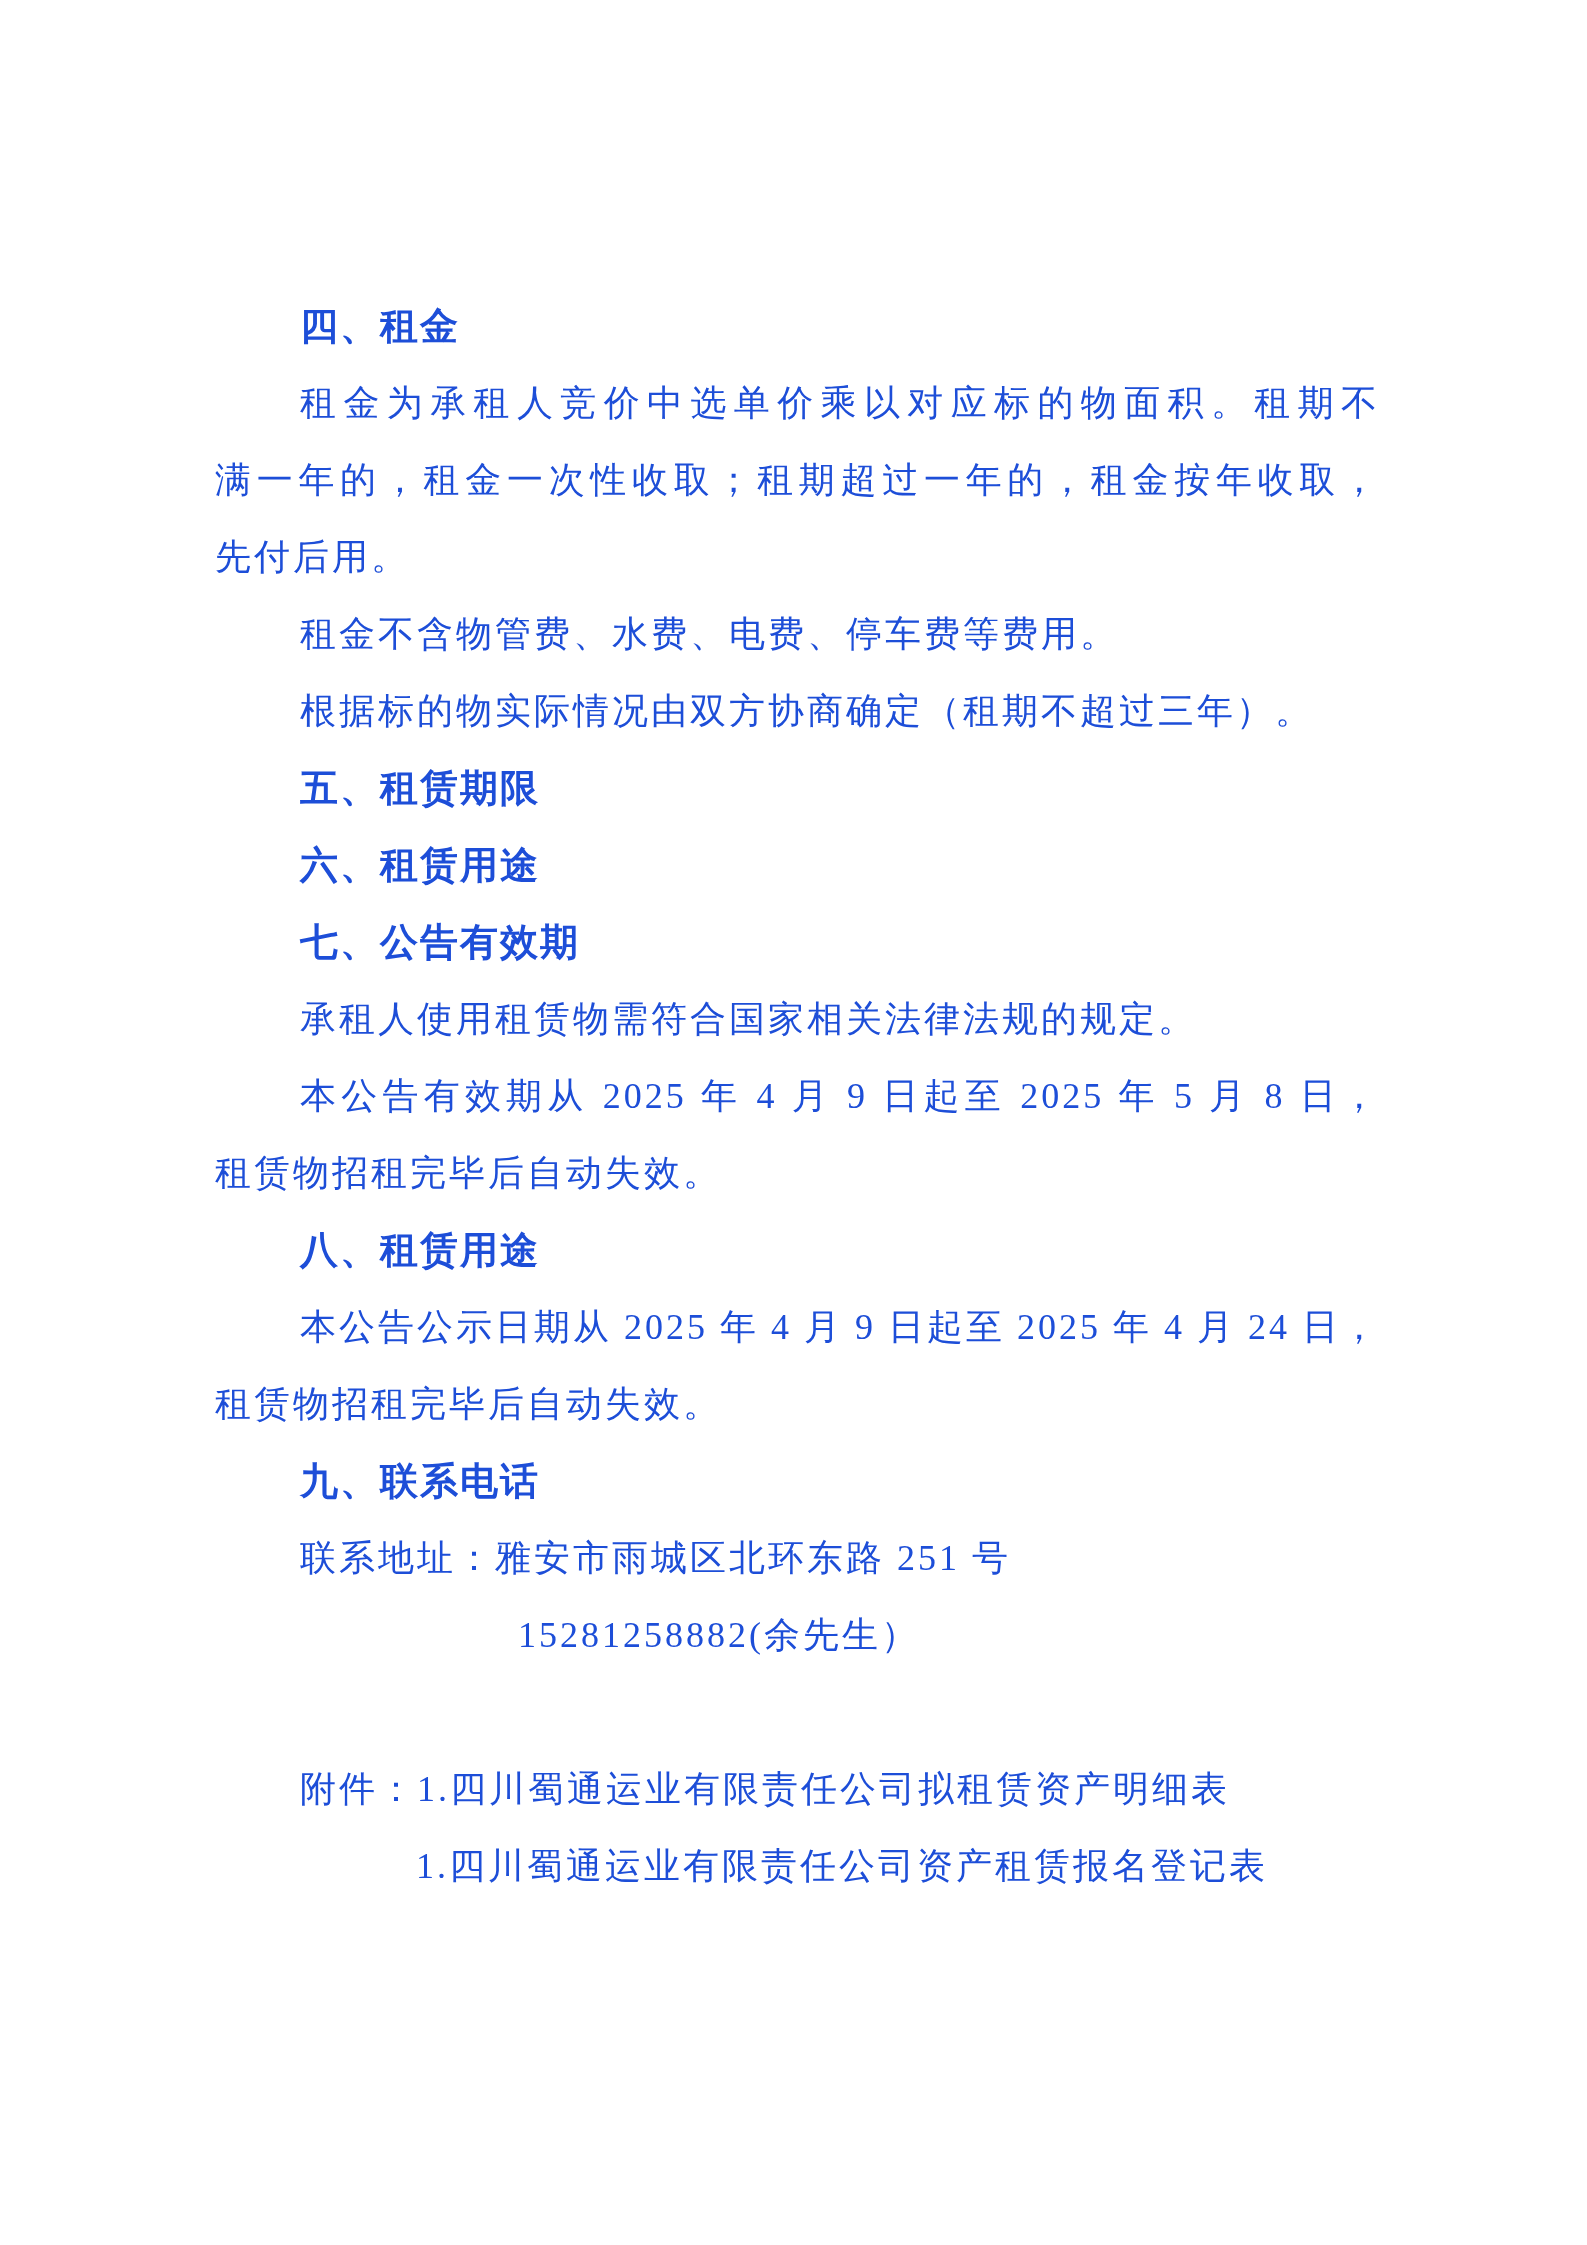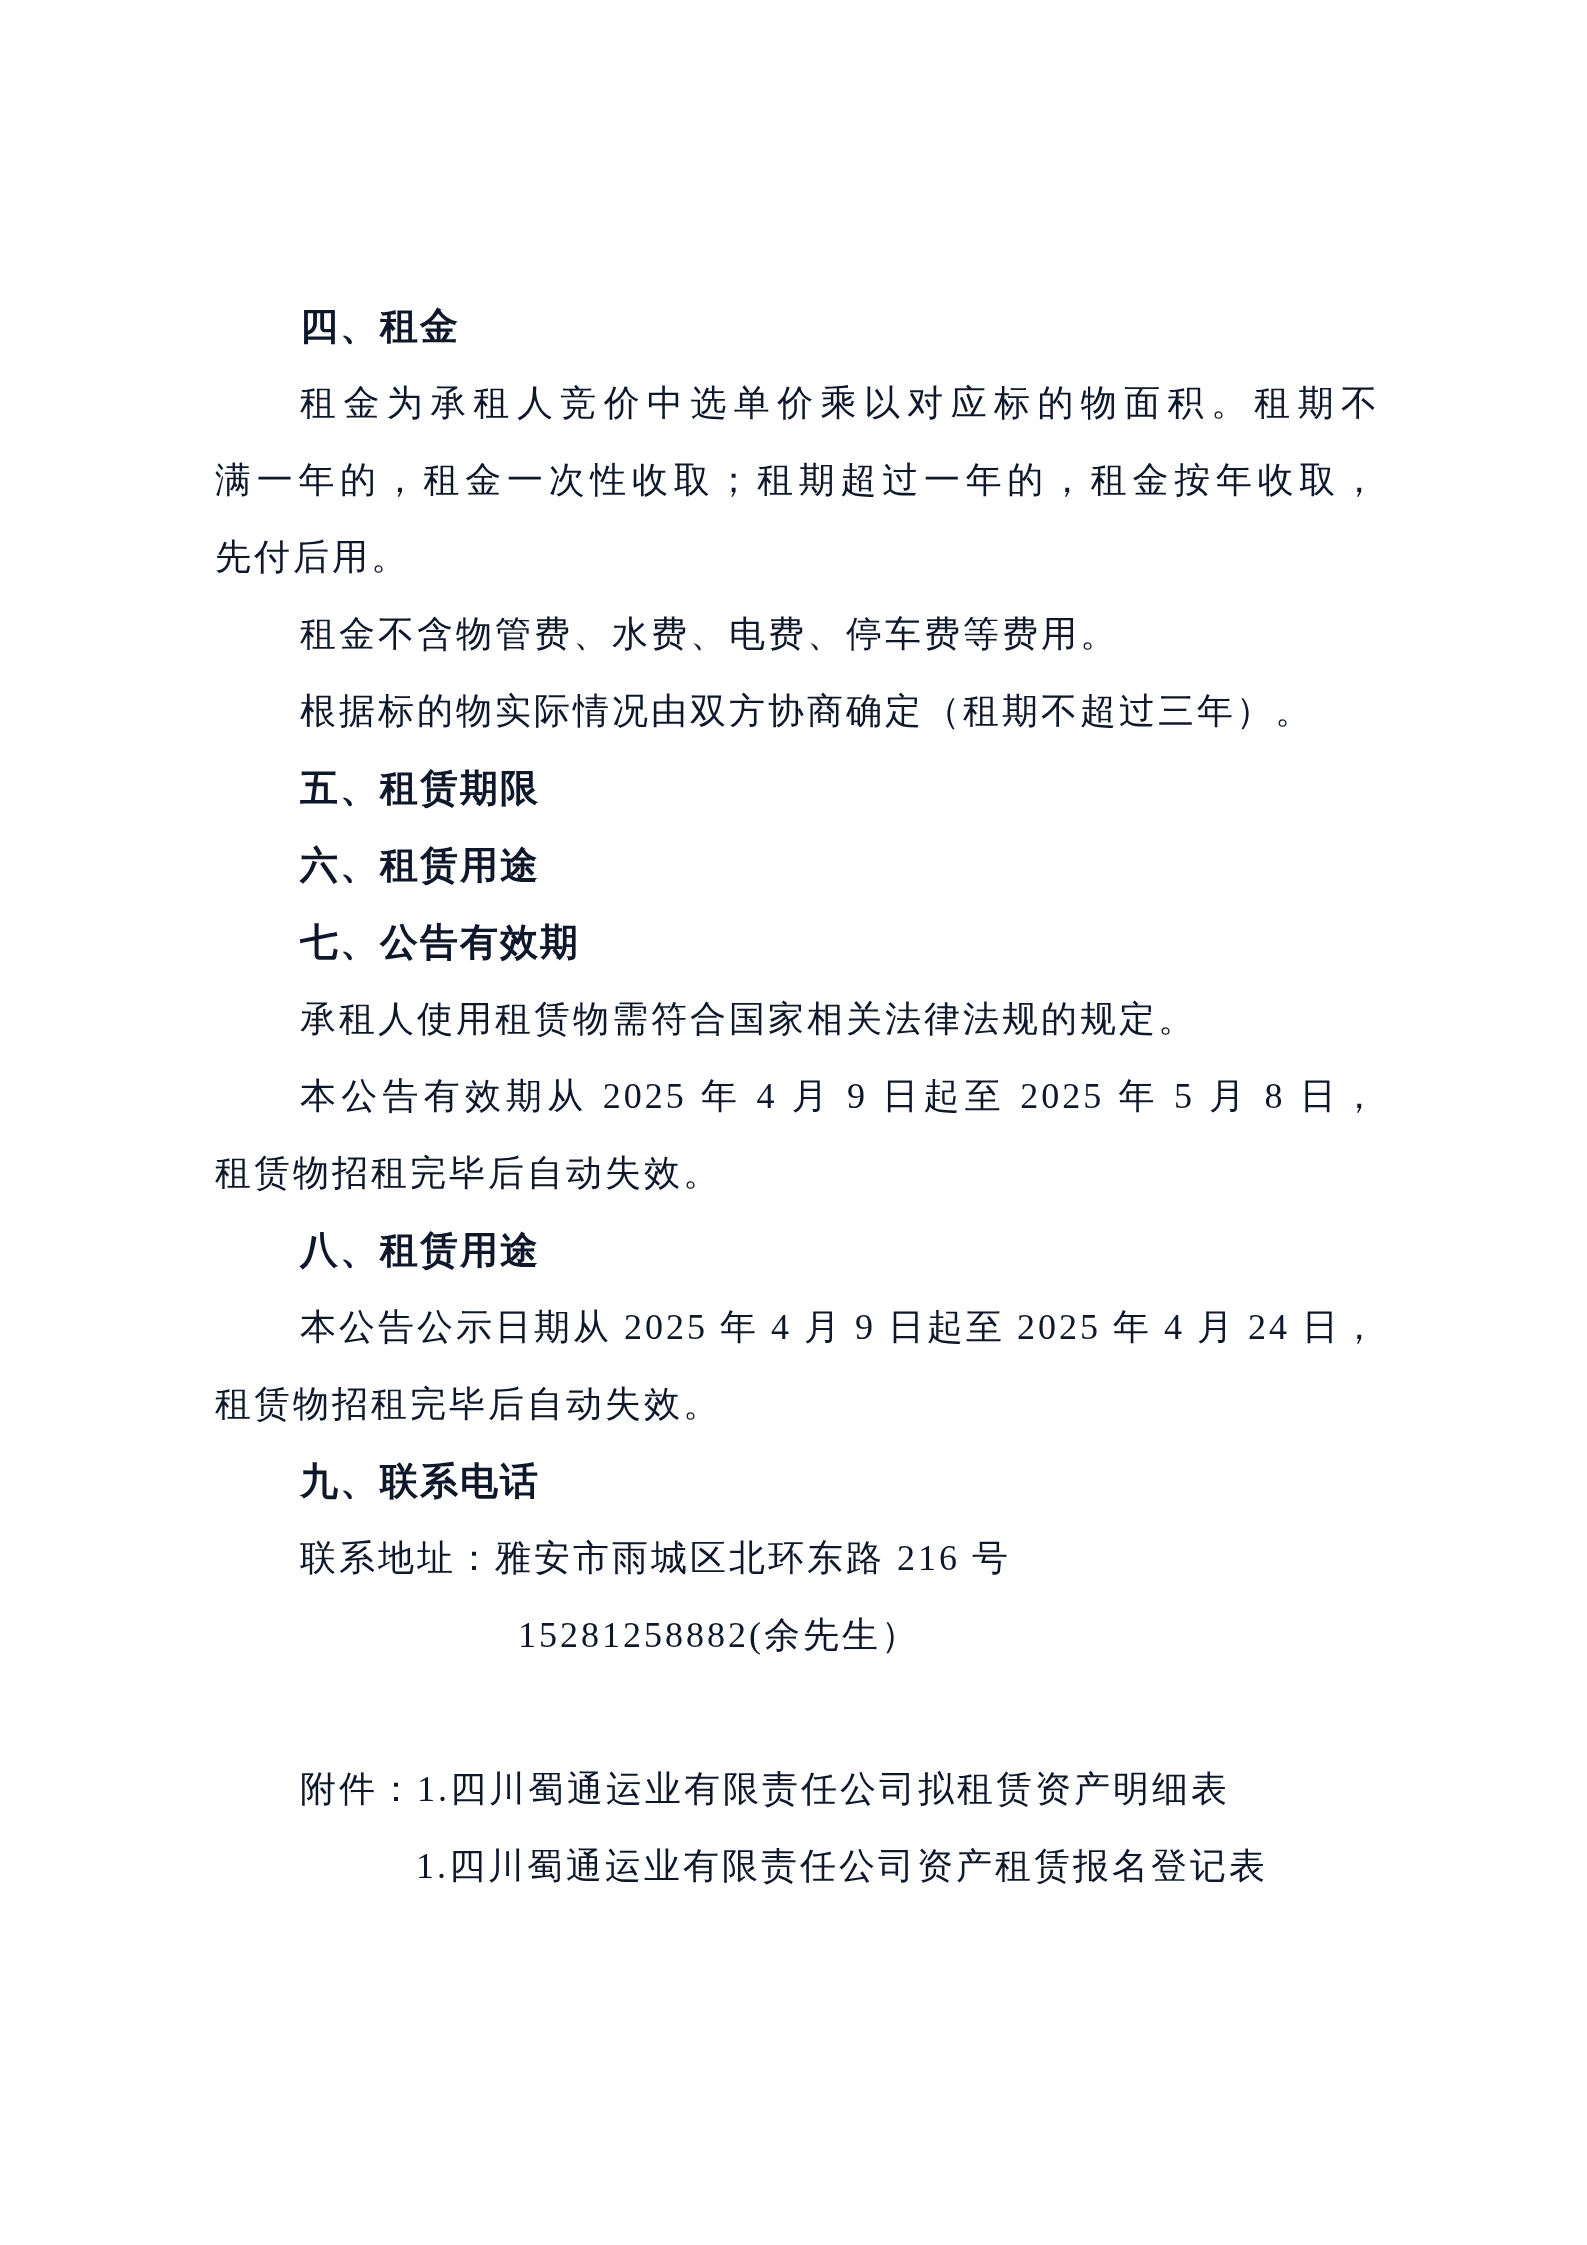--- a/index.html
+++ b/index.html
@@ -7,21 +7,21 @@
     padding: 0;
     background: #ffffff;
   }
   .page {
     position: relative;
     width: 1587px;
     height: 2245px;
     background: #ffffff;
     box-sizing: border-box;
     padding: 288px 207px 0 215px;
-    color: #0f172a;
+    color: #1d4ed8;
     font-family: "Liberation Serif", "DejaVu Serif", serif;
     font-size: 36px;
   }
   .line {
     height: 77px;
     line-height: 77px;
     letter-spacing: 3px;
     white-space: pre-wrap;
   }
   .heading {
@@ -67,21 +67,21 @@
 
   <div class="line indent">承租人使用租赁物需符合国家相关法律法规的规定。</div>
   <div class="line indent justify">本公告有效期从 2025 年 4 月 9 日起至 2025 年 5 月 8 日，</div>
   <div class="line">租赁物招租完毕后自动失效。</div>
 
   <div class="line heading">八、租赁用途</div>
   <div class="line indent justify">本公告公示日期从 2025 年 4 月 9 日起至 2025 年 4 月 24 日，</div>
   <div class="line">租赁物招租完毕后自动失效。</div>
 
   <div class="line heading">九、联系电话</div>
-  <div class="line indent">联系地址：雅安市雨城区北环东路 216 号</div>
+  <div class="line indent">联系地址：雅安市雨城区北环东路 251 号</div>
   <div class="line phone2">15281258882(余先生）</div>
 
   <div class="line blank"></div>
 
   <div class="line indent">附件：1.四川蜀通运业有限责任公司拟租赁资产明细表</div>
   <div class="line attach2">1.四川蜀通运业有限责任公司资产租赁报名登记表</div>
 
 </div>
 
 </body></html>

